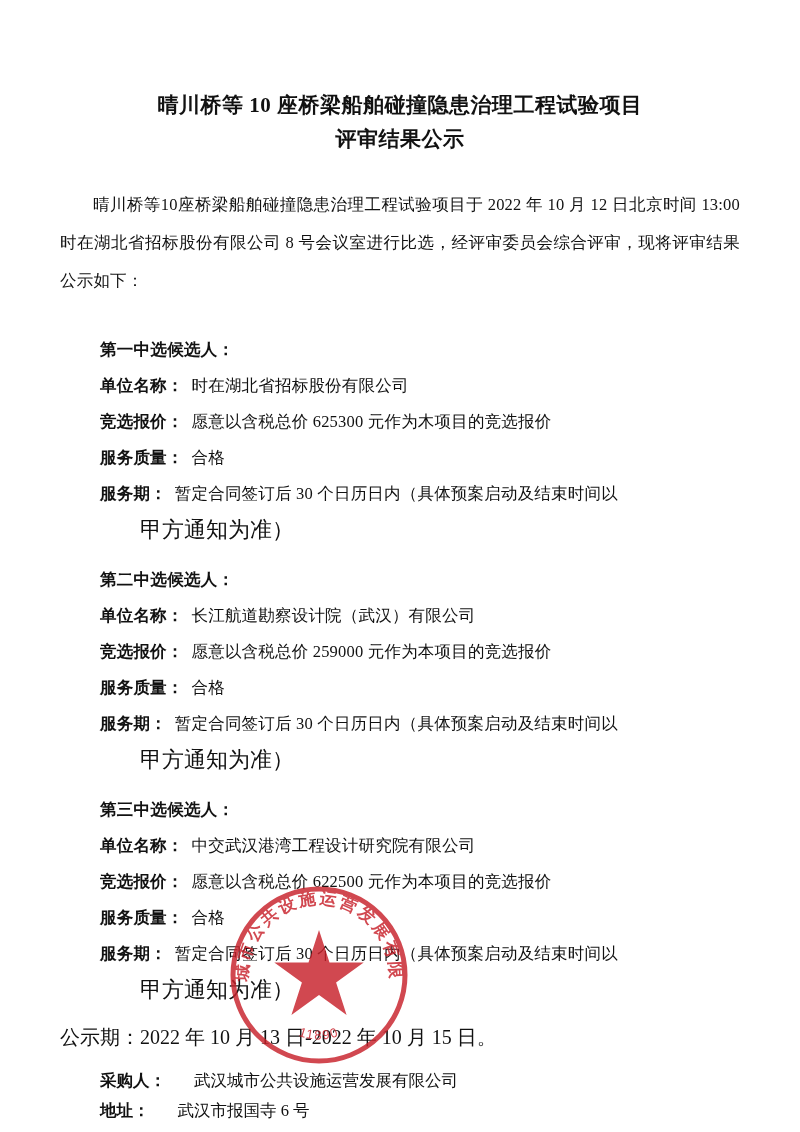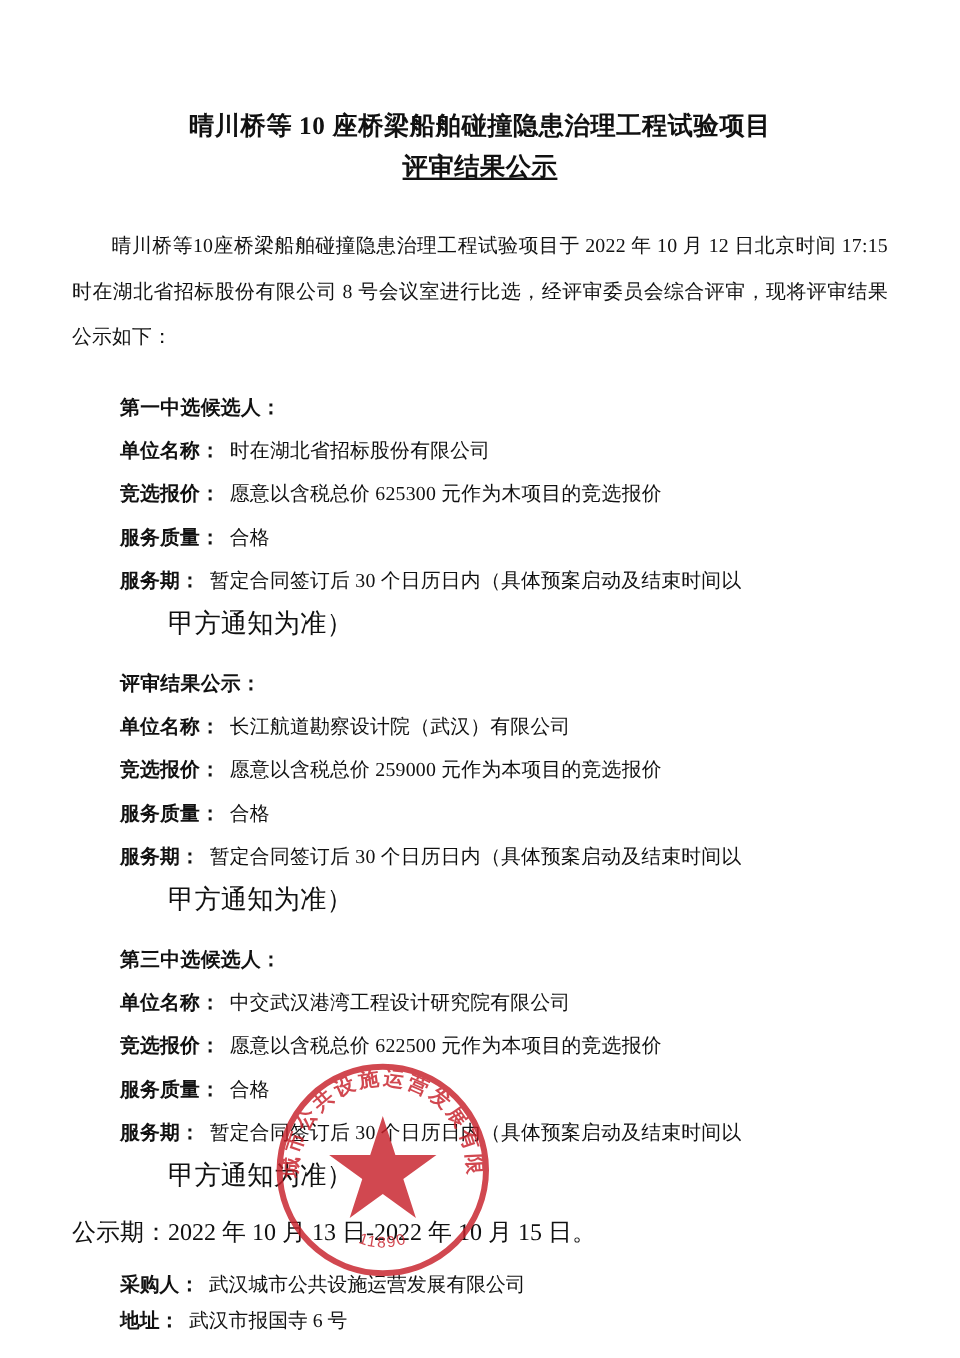--- a/index.html
+++ b/index.html
@@ -25,32 +25,31 @@
   .doc-title {
     text-align: center;
     font-weight: bold;
     font-size: 21px;
     line-height: 34px;
     letter-spacing: 0.5px;
     margin: 18px 0 0 0;
   }
   .doc-title .line2 {
     display: block;
-    text-decoration: underline;
   }
   .intro {
     margin-top: 30px;
     font-size: 16.5px;
     line-height: 38px;
     text-align: justify;
     text-indent: 2em;
     letter-spacing: 0.2px;
   }
   .candidates {
-    margin-top: 22px;
+    margin-top: 32px;
     padding-left: 40px;
   }
   .cand-block {
     margin-bottom: 14px;
   }
   .cand-heading {
     font-size: 16.5px;
     font-weight: bold;
     line-height: 36px;
     letter-spacing: 0.3px;
@@ -86,20 +85,21 @@
   }
   .contact {
     margin-top: 14px;
     padding-left: 40px;
     font-size: 16.5px;
     line-height: 30px;
   }
   .contact-row {
     display: flex;
     align-items: flex-start;
+    gap: 20px;
   }
   .contact-label {
     font-weight: bold;
     white-space: nowrap;
   }
   .contact-value {
     padding-left: 8px;
   }
   
   .seal {
@@ -118,21 +118,21 @@
 </head>
 <body>
 
 <div class="page">
 
   <h1 class="doc-title">
     <span>晴川桥等 10 座桥梁船舶碰撞隐患治理工程试验项目</span>
     <span class="line2">评审结果公示</span>
   </h1>
 
-  <p class="intro">晴川桥等10座桥梁船舶碰撞隐患治理工程试验项目于 2022 年 10 月 12 日北京时间 17:15 时在湖北省招标股份有限公司 8 号会议室进行比选，经评审委员会综合评审，现将评审结果公示如下：</p>
+  <p class="intro">晴川桥等10座桥梁船舶碰撞隐患治理工程试验项目于 2022 年 10 月 12 日北京时间 13:00 时在湖北省招标股份有限公司 8 号会议室进行比选，经评审委员会综合评审，现将评审结果公示如下：</p>
 
   <div class="candidates">
 
     <div class="cand-block">
       <div class="cand-heading">第一中选候选人：</div>
       <div class="cand-row">
         <span class="cand-label">单位名称：</span>
         <span class="cand-value">时在湖北省招标股份有限公司</span>
       </div>
       <div class="cand-row">
@@ -144,21 +144,21 @@
         <span class="cand-value">合格</span>
       </div>
       <div class="cand-row">
         <span class="cand-label">服务期：</span>
         <span class="cand-value">暂定合同签订后 30 个日历日内（具体预案启动及结束时间以</span>
       </div>
       <div class="cand-cont">甲方通知为准）</div>
     </div>
 
     <div class="cand-block">
-      <div class="cand-heading">评审结果公示：</div>
+      <div class="cand-heading">第二中选候选人：</div>
       <div class="cand-row">
         <span class="cand-label">单位名称：</span>
         <span class="cand-value">长江航道勘察设计院（武汉）有限公司</span>
       </div>
       <div class="cand-row">
         <span class="cand-label">竞选报价：</span>
         <span class="cand-value">愿意以含税总价 259000 元作为本项目的竞选报价</span>
       </div>
       <div class="cand-row">
         <span class="cand-label">服务质量：</span>

